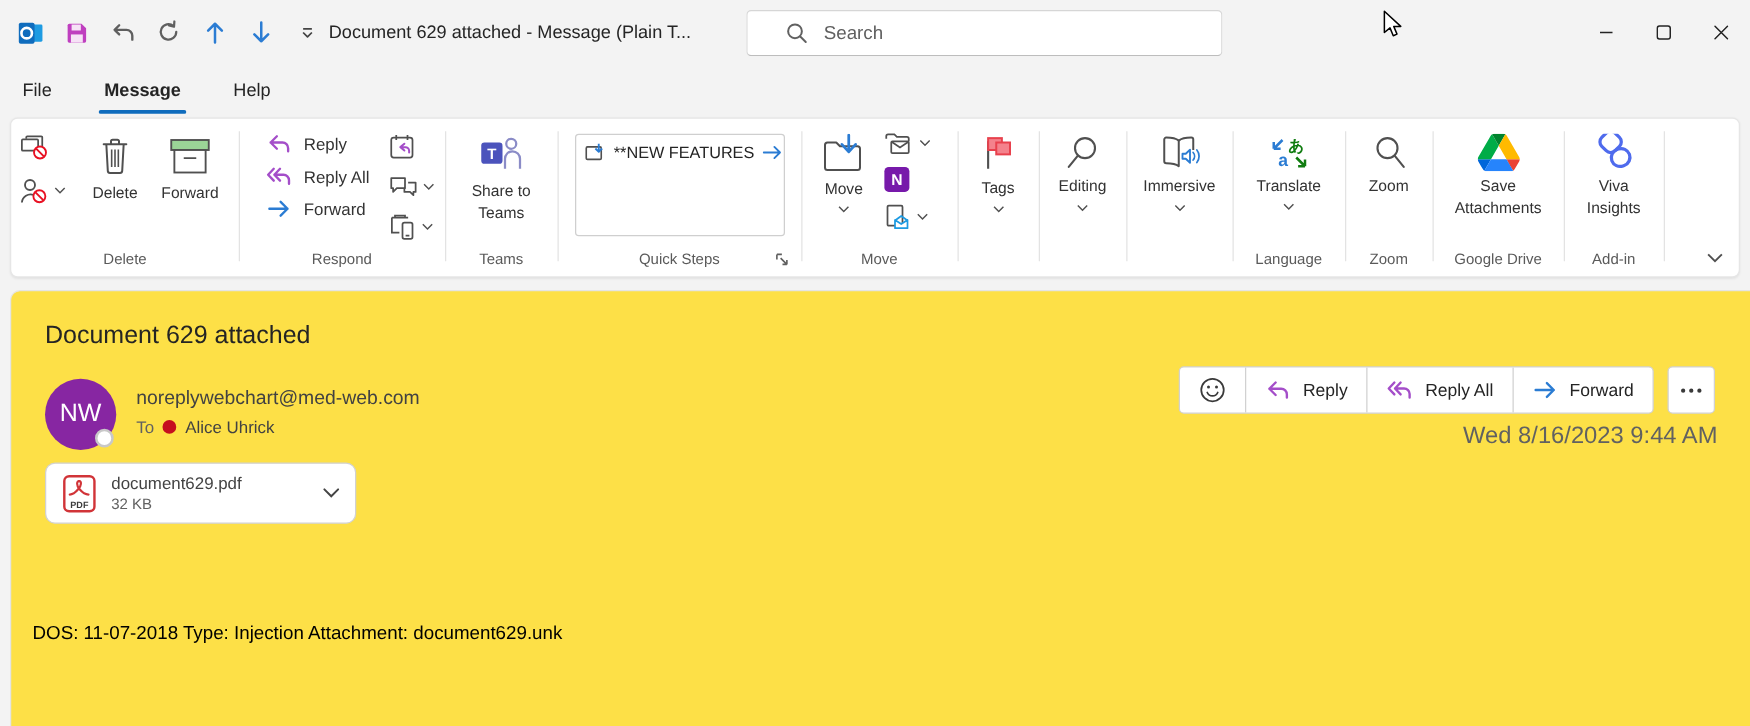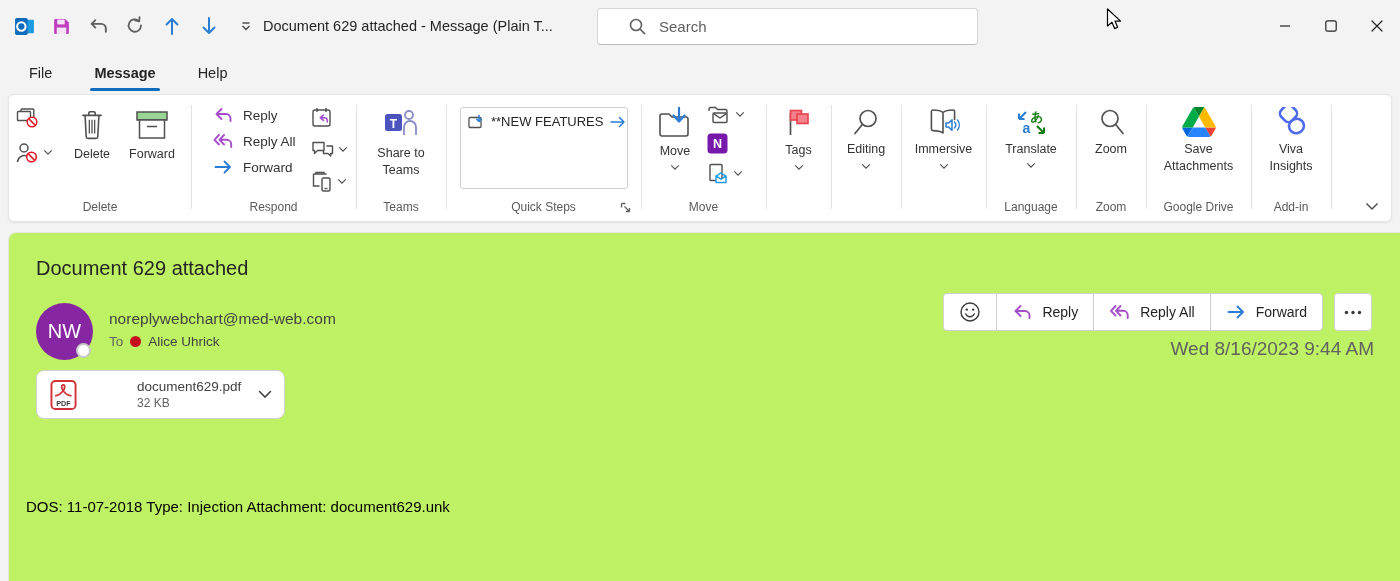--- a/index.html
+++ b/index.html
@@ -12,21 +12,21 @@
   .qat { position:absolute; left:12px; top:0; height:52px; display:flex; align-items:center; gap:13px; }
   .qat-btn { width:24px; height:24px; display:flex; align-items:center; justify-content:center; cursor:default; }
   .win-title { position:absolute; left:263px; top:0; height:52px; display:flex; align-items:center; font-size:14.5px; color:#242424; white-space:nowrap; }
   .searchbox { position:absolute; left:597px; top:8px; width:381px; height:37px; background:#fff; border:1px solid #d6d6d6; border-bottom-color:#bdbdbd; border-radius:4px; display:flex; align-items:center; padding-left:30px; gap:12px; }
   .searchbox .ph { font-size:15px; color:#5f5f5f; }
   .win-controls { position:absolute; right:0; top:0; height:52px; display:flex; }
   .win-btn { width:46px; height:52px; display:flex; align-items:center; justify-content:center; }
   .cursor { position:absolute; left:1106px; top:8px; z-index:50; pointer-events:none; }
 
   
-  .tabrow { position:absolute; top:52px; left:0; right:0; height:42px; display:flex; align-items:center; padding-left:15px; gap:14px; }
+  .tabrow { position:absolute; top:52px; left:0; right:0; height:42px; display:flex; align-items:center; padding-left:4px; gap:14px; }
   .tab { position:relative; padding:0 14px; height:42px; display:flex; align-items:center; font-size:14.5px; color:#242424; }
   .tab.active { font-weight:700; }
   .tab.active .tab-underline { position:absolute; left:10px; right:10px; bottom:3px; height:3px; background:#0f6cbd; border-radius:2px; }
 
   
   .ribbon { position:absolute; top:94px; left:8px; width:1384px; height:128px; background:#fff; border:1px solid #e6e6e6; border-radius:6px; box-shadow:0 1px 2px rgba(0,0,0,.07); }
   .sep { position:absolute; top:10px; bottom:12px; width:1px; background:#e3e3e3; }
   .grp-label { position:absolute; bottom:7px; left:0; right:0; text-align:center; font-size:12px; color:#5a5a5a; white-space:nowrap; }
   .grp { position:absolute; top:0; height:100%; }
   .big-btn { display:flex; flex-direction:column; align-items:center; gap:5px; padding-top:14px; border-radius:4px; }
@@ -49,38 +49,38 @@
   .qs-item { height:27px; display:flex; align-items:center; gap:7px; padding-left:7px; font-size:13px; color:#242424; white-space:nowrap; }
   .qs-scroll { width:21px; border-left:1px solid #e0e0e0; display:flex; flex-direction:column; }
   .qs-scroll > div { flex:1; display:flex; align-items:center; justify-content:center; }
   .qs-scroll > div + div { border-top:1px solid #e0e0e0; }
   .launcher { position:absolute; right:9px; bottom:7px; }
 
   
   .move-col { position:absolute; left:66px; top:10px; display:flex; flex-direction:column; gap:9px; }
 
   
-  .mail { position:absolute; top:232px; left:8px; right:0; bottom:0; background:#bef264; border-left:1px solid #e4e4e4; border-top:1px solid #e4e4e4; border-top-left-radius:8px; }
+  .mail { position:absolute; top:232px; left:8px; right:0; bottom:0; background:#fde047; border-left:1px solid #e4e4e4; border-top:1px solid #e4e4e4; border-top-left-radius:8px; }
   .subject { position:absolute; left:27px; top:24px; font-size:20px; color:#242424; }
   .avatar { position:absolute; left:27px; top:70px; width:57px; height:57px; border-radius:50%; background:#8726a2; color:#fff; font-size:20px; display:flex; align-items:center; justify-content:center; }
   .presence-ring { position:absolute; left:67px; top:110px; width:15px; height:15px; border-radius:50%; background:#fff; border:2px solid #c8c8c8; }
   .sender-email { position:absolute; left:100px; top:77px; font-size:15.5px; color:#424242; }
   .to-row { position:absolute; left:100px; top:101px; display:flex; align-items:center; gap:7px; font-size:13.5px; }
   .to-lbl { color:#616161; }
   .busy-dot { width:11px; height:11px; border-radius:50%; background:#c50f1f; }
   .recipient { color:#424242; }
   .action-group { position:absolute; top:60px; right:77px; height:38px; display:flex; border:1px solid #d1d1d1; border-radius:4px; background:#fff; }
   .action-seg { display:flex; align-items:center; gap:9px; padding:0 15px; font-size:14px; color:#242424; }
   .action-seg + .action-seg { border-left:1px solid #d1d1d1; }
   .more-btn { position:absolute; top:60px; right:28px; width:38px; height:38px; border:1px solid #d1d1d1; border-radius:4px; background:#fff; display:flex; align-items:center; justify-content:center; }
   .date { position:absolute; top:105px; right:26px; font-size:19px; color:#616161; }
   .attach-card { position:absolute; left:27px; top:137px; width:249px; height:49px; border:1px solid #d1d1d1; border-radius:8px; background:#fff; display:flex; align-items:center; padding:0 12px 0 13px; gap:12px; }
   .attach-name { font-size:13.5px; color:#424242; }
   .attach-size { font-size:12px; color:#616161; margin-top:2px; }
-  .attach-meta { flex:1;margin-left:48px; }
+  .attach-meta { flex:1; }
   .body-text { position:absolute; left:17px; font-size:15px; color:#000; white-space:nowrap; }
   .body-line1 { top:218px; }
   .body-line2 { top:265px; }
 
   svg { display:block; }
 </style>
 </head>
 <body>
 
 <div class="app">

